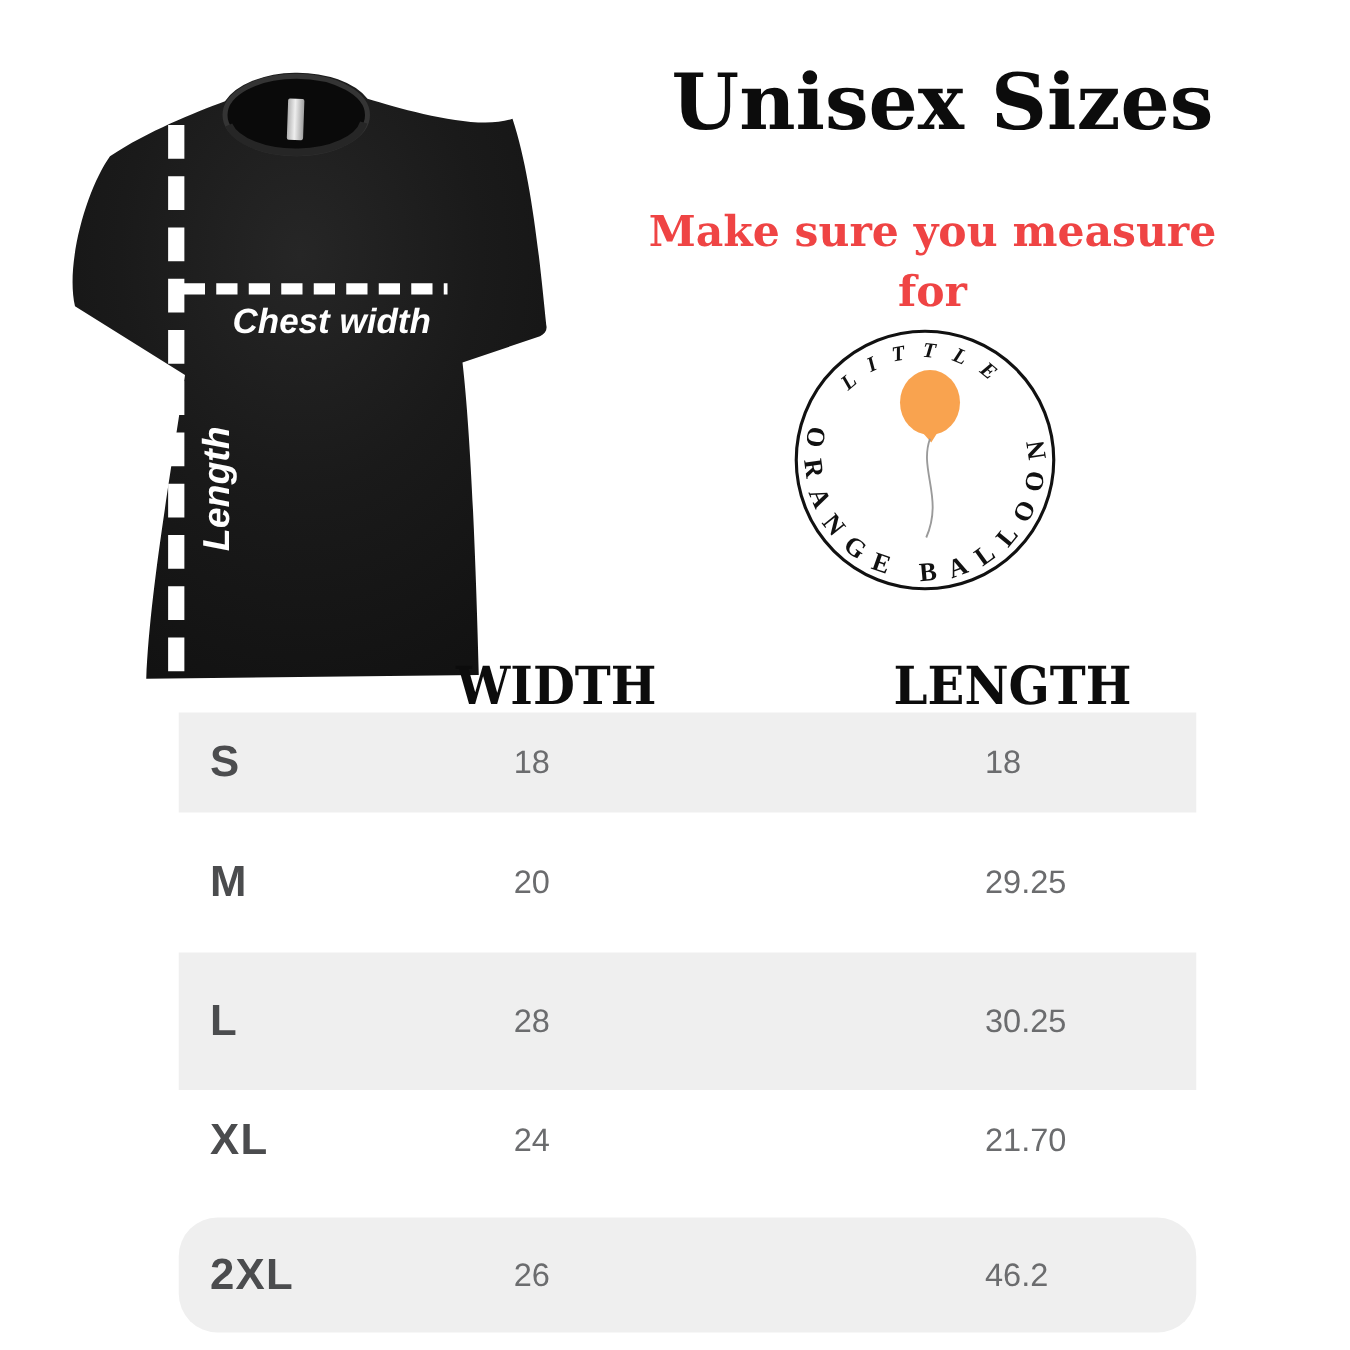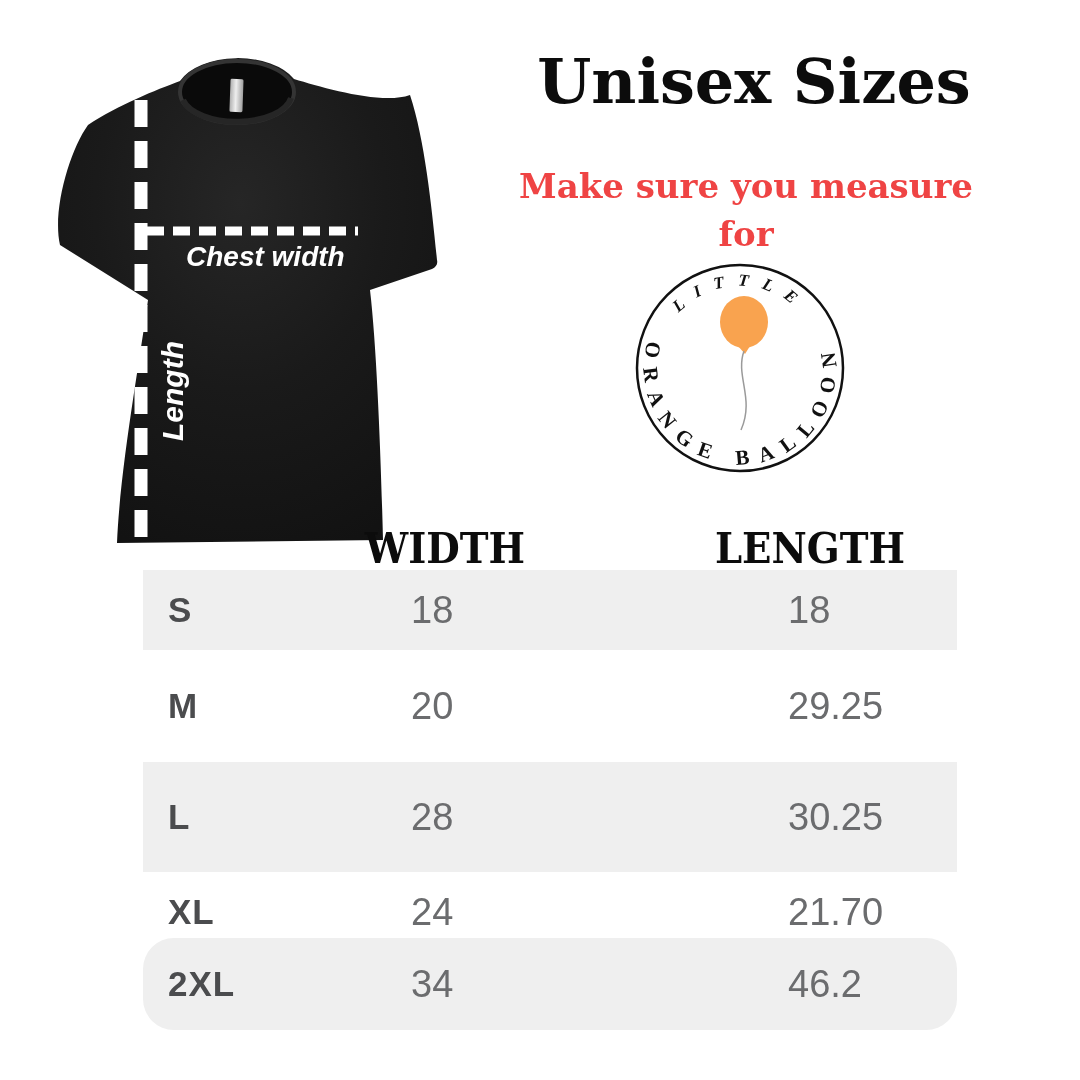--- a/index.html
+++ b/index.html
@@ -28,28 +28,28 @@
   .col-head{position:absolute;width:220px;text-align:center;top:524px;height:46px;
             font-family:"DejaVu Serif",serif;font-weight:bold;font-size:42px;color:#0c0c0c;
             transform:scaleX(0.92);}
   .col-head.width{left:335px;}
   .col-head.length{left:700px;}
   .trow{position:absolute;left:143px;width:814px;}
   .trow.stripe{background:#efefef;}
   .trow .sz{position:absolute;left:25px;top:50%;transform:translateY(-50%);
             font-weight:bold;font-size:35px;color:#4b4c4e;letter-spacing:1px;}
   .trow .val{position:absolute;top:50%;transform:translateY(-50%);
-             font-weight:300;font-size:38px;color:#6b6c6e;}
+             font-weight:300;font-size:26px;color:#6b6c6e;}
   .trow .val.w{left:268px;}
   .trow .val.l{left:645px;}
   .row-s  {top:570px;height:80px;}
   .row-m  {top:650px;height:112px;}
   .row-l  {top:762px;height:110px;}
   .row-xl {top:872px;height:79px;}
-  .row-2xl{top:938px;height:92px;border-radius:31px;}
+  .row-2xl{top:974px;height:92px;border-radius:31px;}
 </style>
 </head>
 <body>
 
 <div id="canvas">
 
   <svg class="shirt" viewBox="0 0 430 496">
     <defs>
       <radialGradient id="tee" cx="48%" cy="30%" r="85%">
         <stop offset="0%" stop-color="#262626"></stop>
@@ -129,17 +129,17 @@
     <span class="val w">28</span>
     <span class="val l">30.25</span>
   </div>
   <div class="trow row-xl">
     <span class="sz">XL</span>
     <span class="val w">24</span>
     <span class="val l">21.70</span>
   </div>
   <div class="trow stripe row-2xl">
     <span class="sz">2XL</span>
-    <span class="val w">34</span>
+    <span class="val w">26</span>
     <span class="val l">46.2</span>
   </div>
 
 </div>
 
 </body></html>

